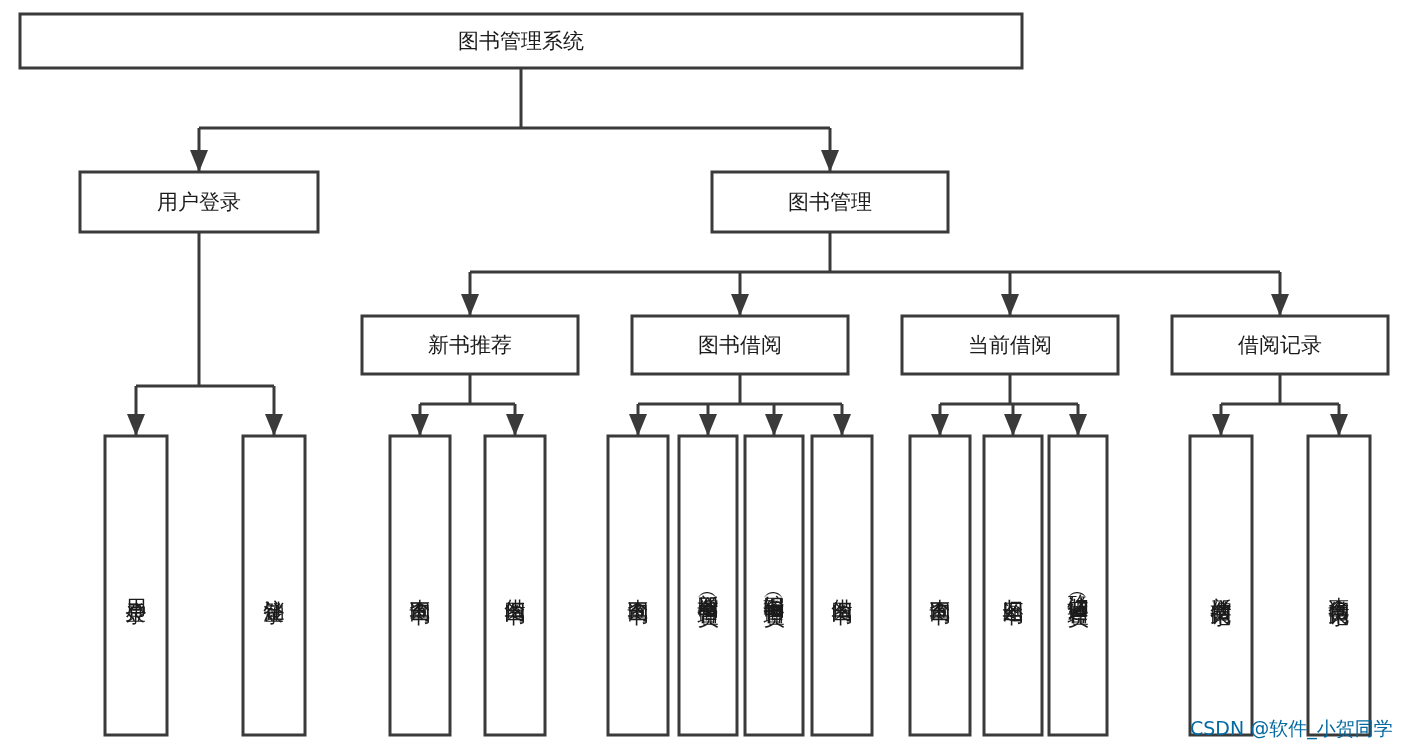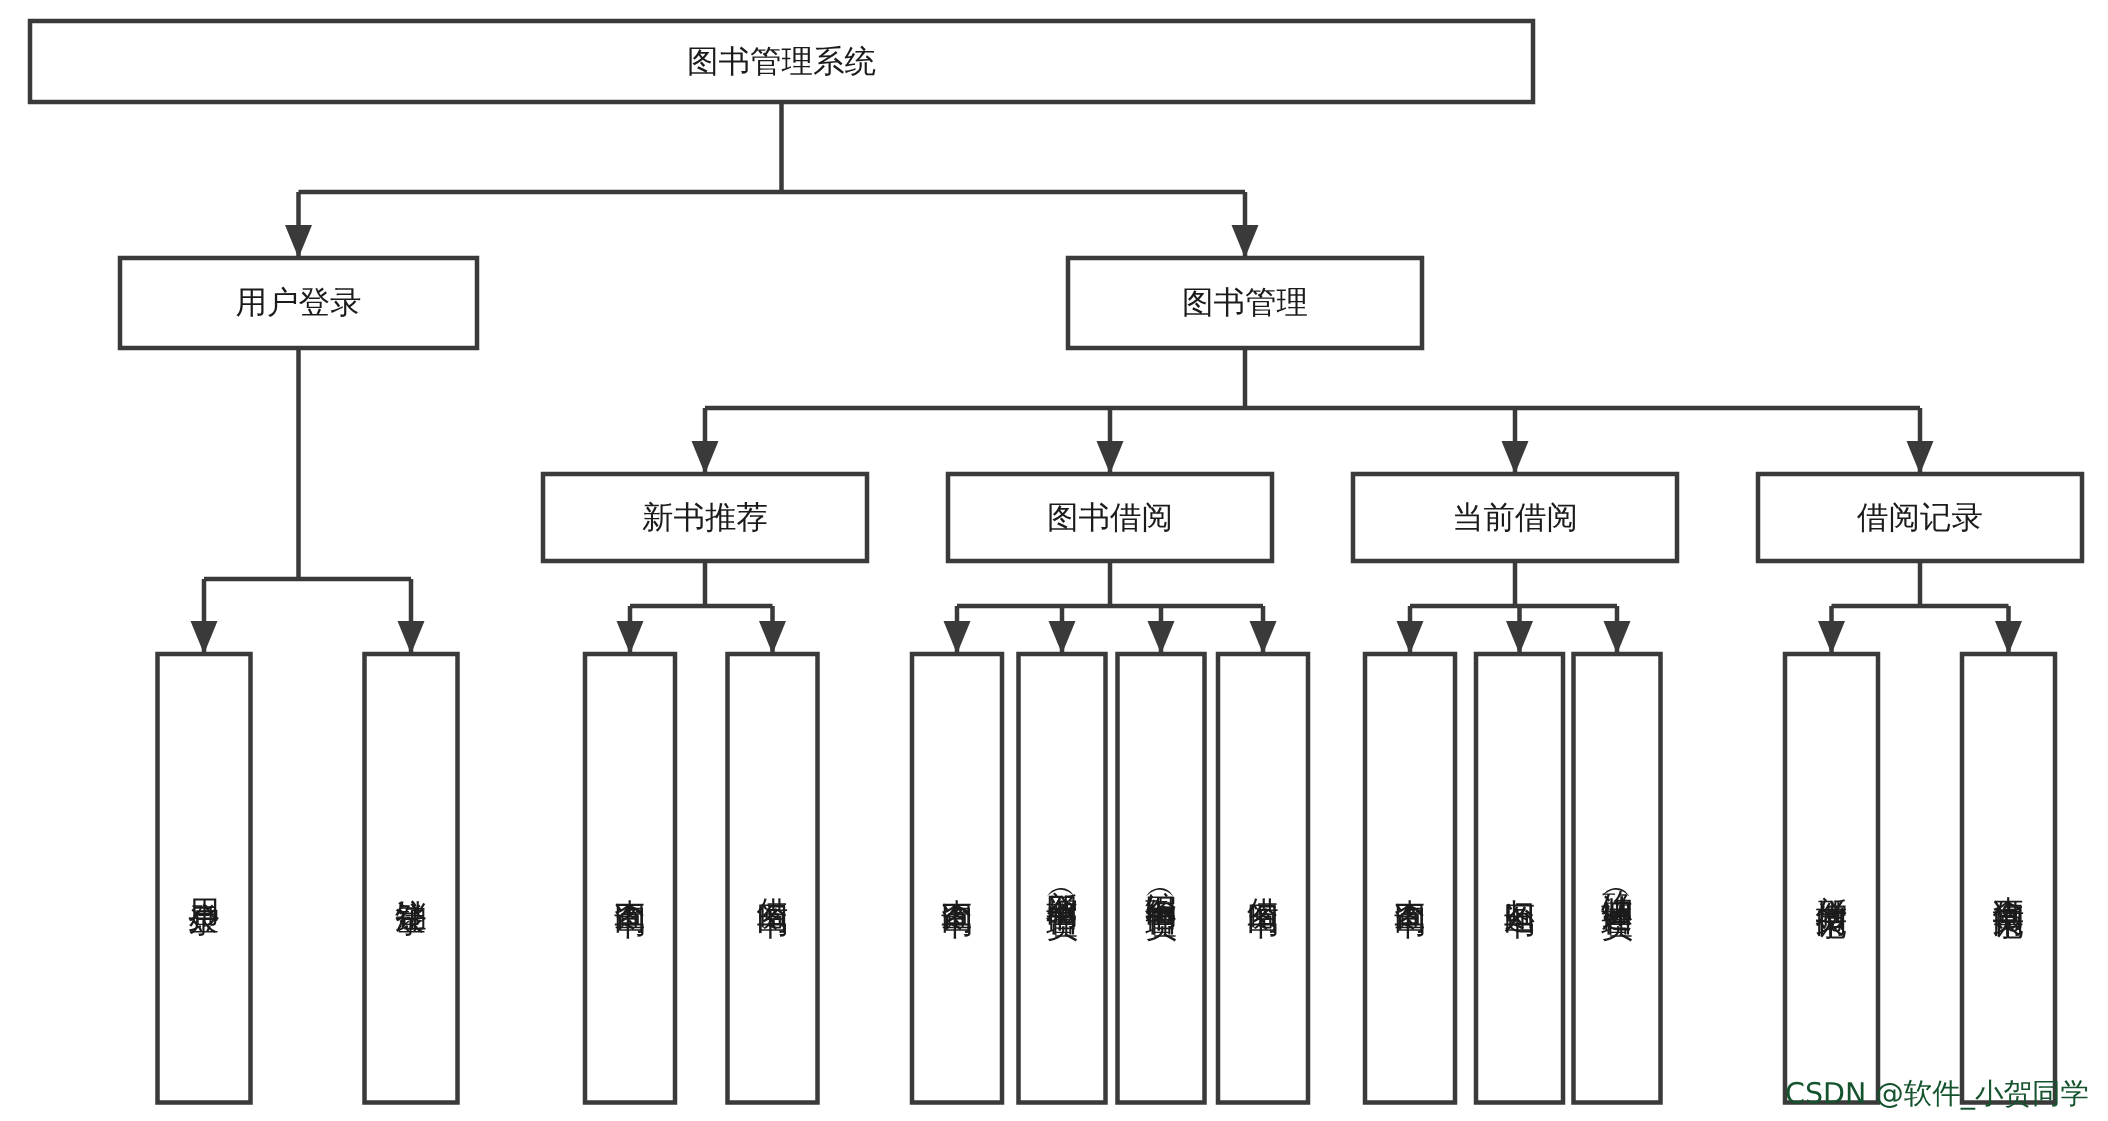--- a/index.html
+++ b/index.html
@@ -59,21 +59,21 @@
     align-items: center;
     justify-content: center;
     text-align: center;
     white-space: nowrap;
     pointer-events: none;
   }
   .watermark {
     position: absolute;
     font-family: "DejaVu Sans", "Liberation Sans", sans-serif;
     font-size: 19px;
-    color: #14532d;
+    color: #0369a1;
     white-space: nowrap;
   }
 </style>
 </head>
 <body>
 
 <div id="diagram-root">
 
   <svg class="diagram-svg" viewBox="0 0 1405 747">
     <g id="connectors-layer">

